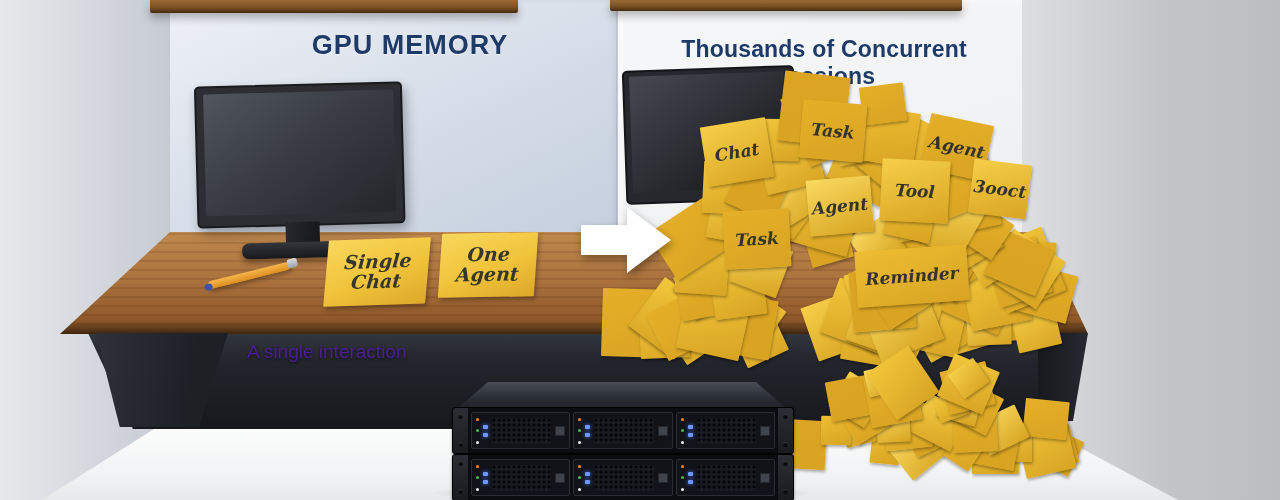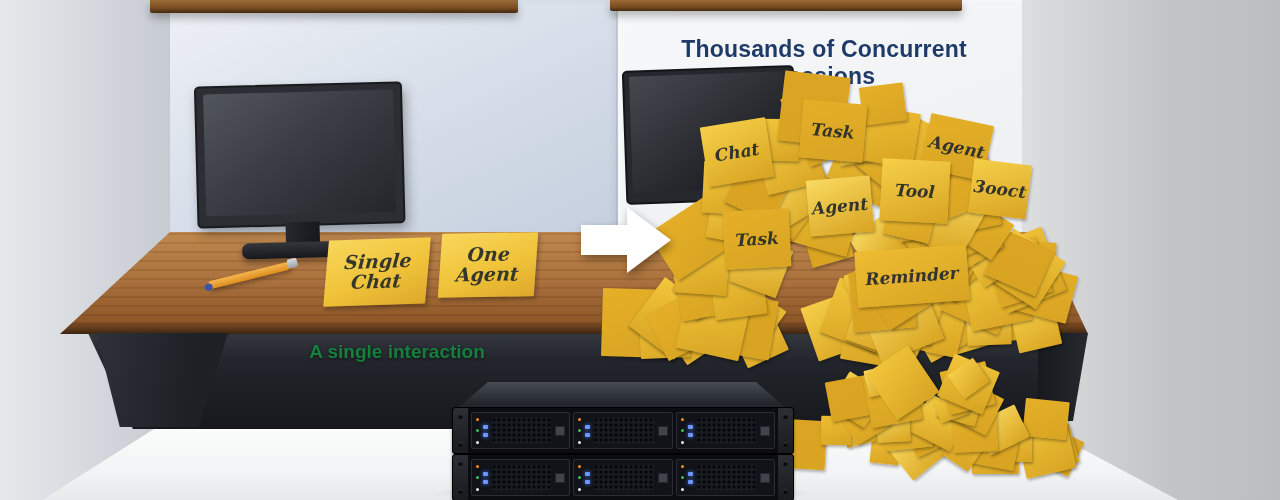--- a/index.html
+++ b/index.html
@@ -25,22 +25,22 @@
     background:linear-gradient(#9a6a35,#7a4e22 60%,#432a10);
     box-shadow:0 5px 9px rgba(0,0,0,0.28);}
   .shelf-left{left:150px;width:368px;}
   .shelf-right{left:610px;width:352px;height:11px;}
 
   
   .title{position:absolute;color:#1d3a69;font-weight:bold;text-align:center;
     text-shadow:0 1px 1px rgba(255,255,255,0.6);}
   .title-left{left:260px;top:30px;width:300px;font-size:27px;letter-spacing:1px;}
   .title-right{left:628px;top:36px;width:392px;font-size:23px;letter-spacing:0.2px;}
-  .caption{position:absolute;top:341px;width:300px;text-align:center;color:#15803d;
-    font-size:19px;font-weight:bold;text-shadow:0 1px 3px rgba(0,0,0,0.6);z-index:40;}
+  .caption{position:absolute;top:341px;width:300px;text-align:left;color:#4c1d95;
+    font-size:19px;font-weight:normal;text-shadow:0 1px 3px rgba(0,0,0,0.6);z-index:40;}
   .caption-left{left:247px;}
   .caption-right{left:685px;}
 
   
   .desk-top{position:absolute;left:55px;top:224px;width:1035px;height:110px;z-index:10;
     background:
       repeating-linear-gradient(180deg,rgba(70,35,8,0.14) 0 2px,rgba(0,0,0,0) 2px 9px),
       linear-gradient(#c28c51 0%,#aa713d 52%,#8d5728 88%,#58361a 96%,#3c2510 100%);
     clip-path:polygon(5px 110px,115px 8px,985px 8px,1033px 110px);}
   .desk-under{position:absolute;left:88px;top:333px;width:998px;height:96px;z-index:9;
@@ -149,20 +149,21 @@
 
   <div class="wall-far-left"></div>
   <div class="wall-left"></div>
   <div class="wall-right"></div>
   <div class="wall-far-right"></div>
   <div class="wall-corner"></div>
 
   <div class="shelf shelf-left"></div>
   <div class="shelf shelf-right"></div>
 
+  <div class="title title-left">GPU MEMORY</div>
   <div class="title title-right">Thousands of Concurrent Sessions</div>
 
   <div class="monitor monitor-right">
     <div class="mon-frame-r"></div>
     <div class="mon-screen-r"></div>
   </div>
 
   <div class="floor"></div>
 
   <div class="desk-top"></div>

